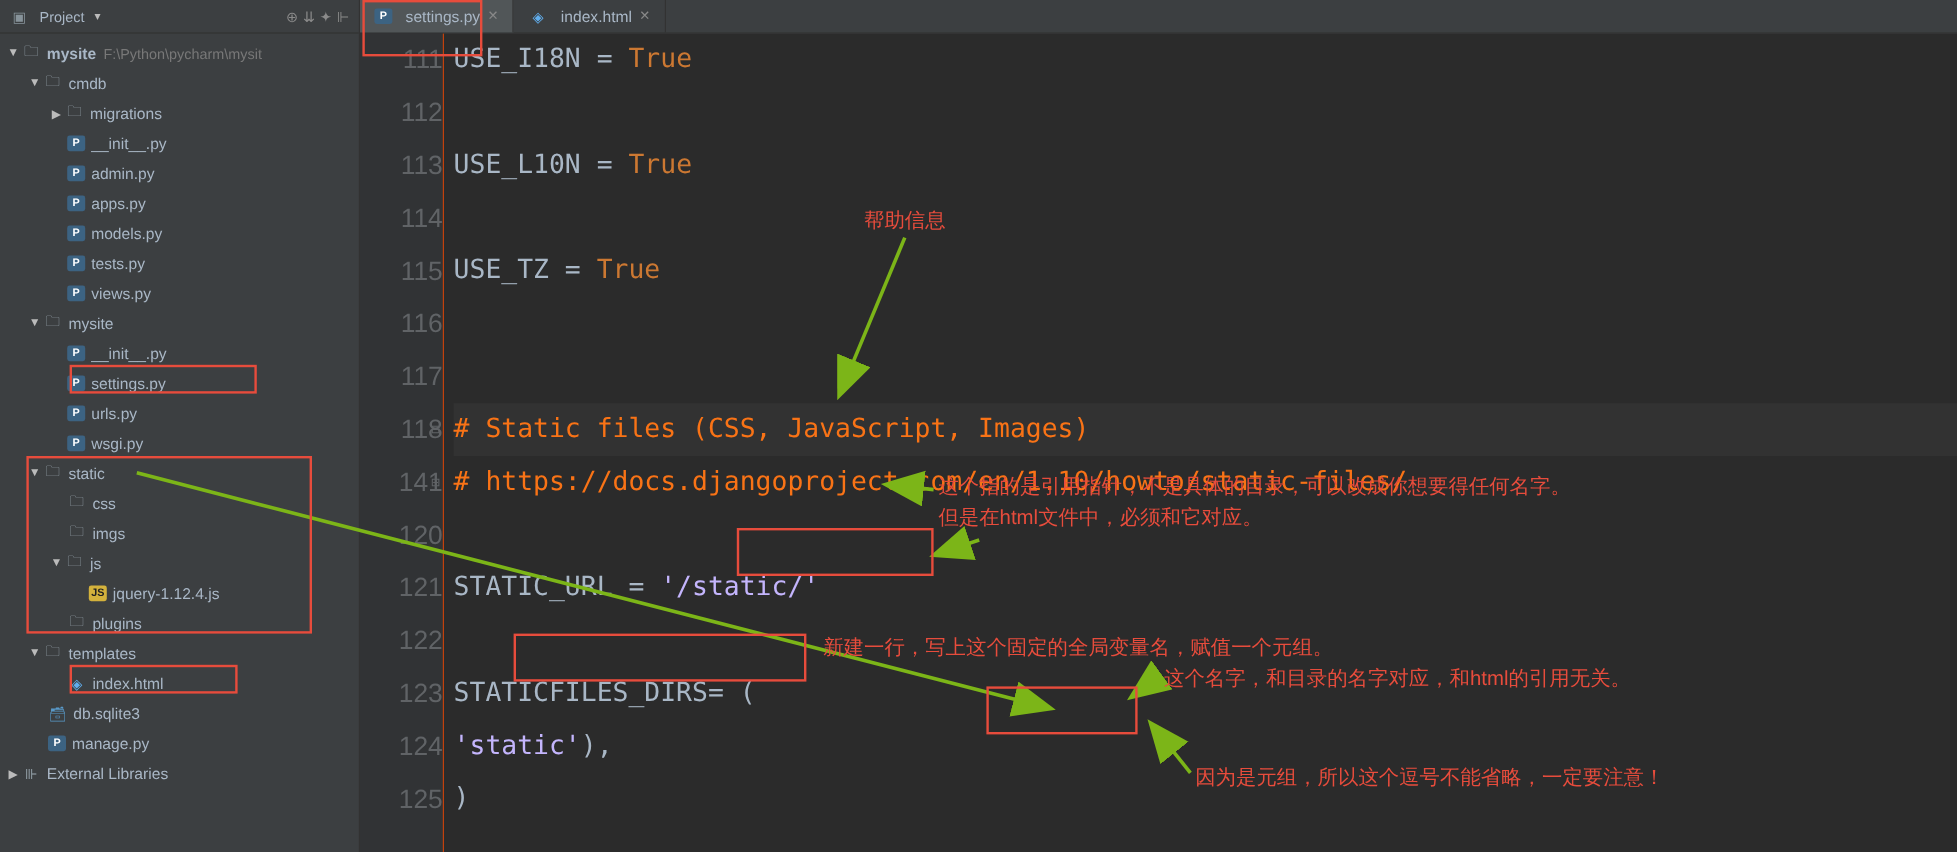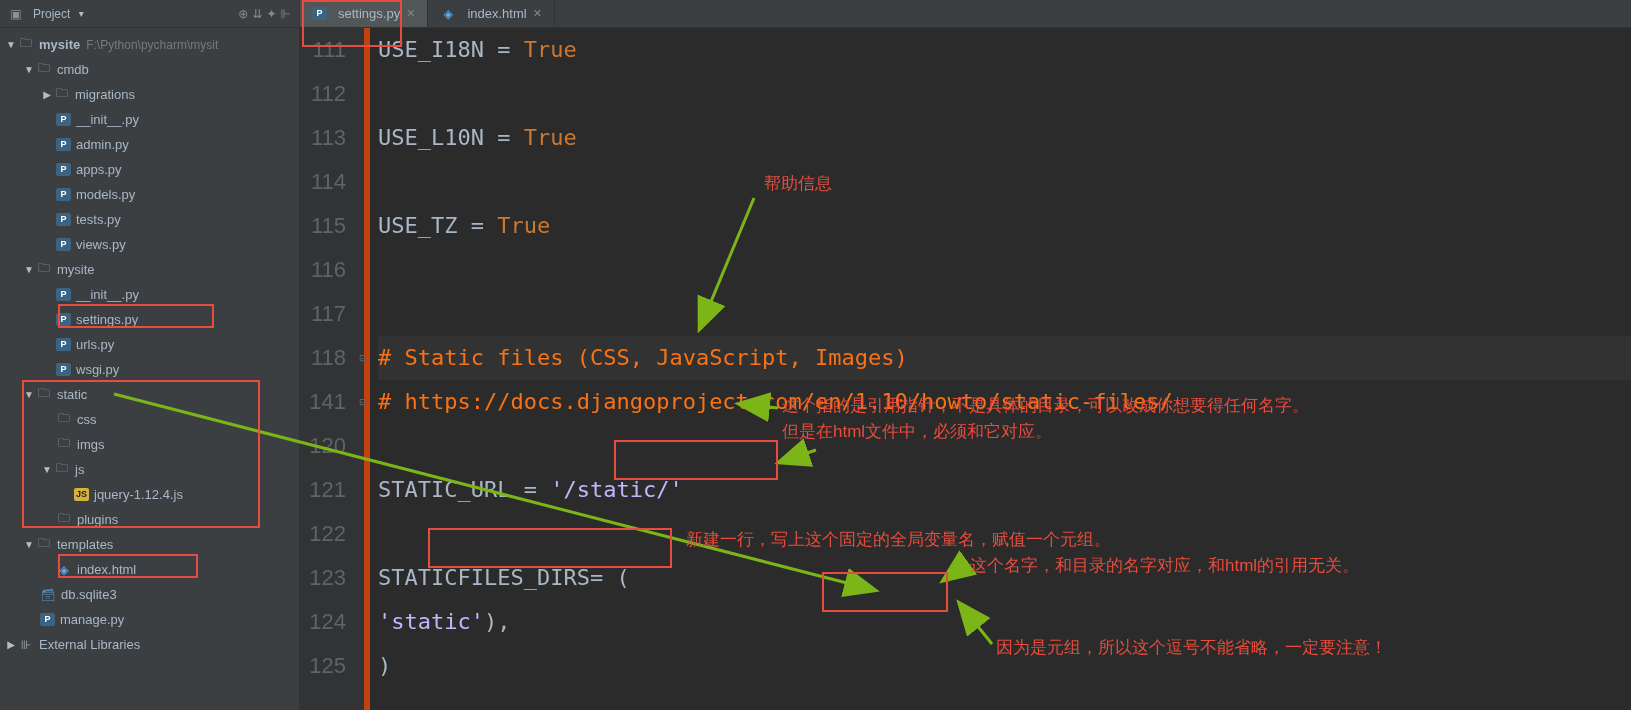--- a/index.html
+++ b/index.html
@@ -67,22 +67,22 @@
 .tab {
   display: flex; align-items: center; gap: 6px;
   padding: 0 12px; font-size: 13px;
   border-right: 1px solid #323232; cursor: pointer;
 }
 .tab.active { background: #515658; }
 .tab .close-x { color: #888; font-size: 11px; }
 .editor { flex: 1; display: flex; font-size: 22px; line-height: 44px; }
 .gutter {
   width: 70px; background: #313335; color: #606366;
-  text-align: right; padding-right: 18px;
-  border-right: 6px solid #c2410c;
+  text-align: right; padding-right: 0;
+  border-right: 1px solid #c2410c;
 }
 .code { flex: 1; padding-left: 8px; position: relative; font-family: "Consolas", monospace; }
 .code-line { height: 44px; display: flex; align-items: center; white-space: pre; }
 .kw { color: #cc7832; }
 .str { color: #c4b5fd; }
 .comment { color: #f97316; }
 .ident { color: #a9b7c6; }
 .highlight-line { background: #323232; }
 .fold-col {
   position: absolute; left: -14px; top: 0; width: 14px;
@@ -308,21 +308,21 @@
 </div>
 
 <div class="red-box" style="left:302px; top:0px; width:100px; height:47px"></div>
 <div class="red-box" style="left:58px; top:304px; width:156px; height:24px"></div>
 <div class="red-box" style="left:22px; top:380px; width:238px; height:148px"></div>
 <div class="red-box" style="left:58px; top:554px; width:140px; height:24px"></div>
 <div class="red-box" style="left:614px; top:440px; width:164px; height:40px"></div>
 <div class="red-box" style="left:428px; top:528px; width:244px; height:40px"></div>
 <div class="red-box" style="left:822px; top:572px; width:126px; height:40px"></div>
 
-<div class="red-text" style="left:764px; top:172px">帮助信息</div>
+<div class="red-text" style="left:720px; top:172px">帮助信息</div>
 <div class="red-text" style="left:782px; top:394px">这个指的是引用指针，不是具体的目录，可以改成你想要得任何名字。</div>
 <div class="red-text" style="left:782px; top:420px">但是在html文件中，必须和它对应。</div>
 <div class="red-text" style="left:686px; top:528px">新建一行，写上这个固定的全局变量名，赋值一个元组。</div>
 <div class="red-text" style="left:970px; top:554px">这个名字，和目录的名字对应，和html的引用无关。</div>
 <div class="red-text" style="left:996px; top:636px">因为是元组，所以这个逗号不能省略，一定要注意！</div>
 
 <svg class="overlay">
   <defs>
     <marker id="ah" markerWidth="12" markerHeight="12" refX="10" refY="5" orient="auto">
       <path d="M0,0 L12,5 L0,10 Z" fill="#7cb518"></path>

